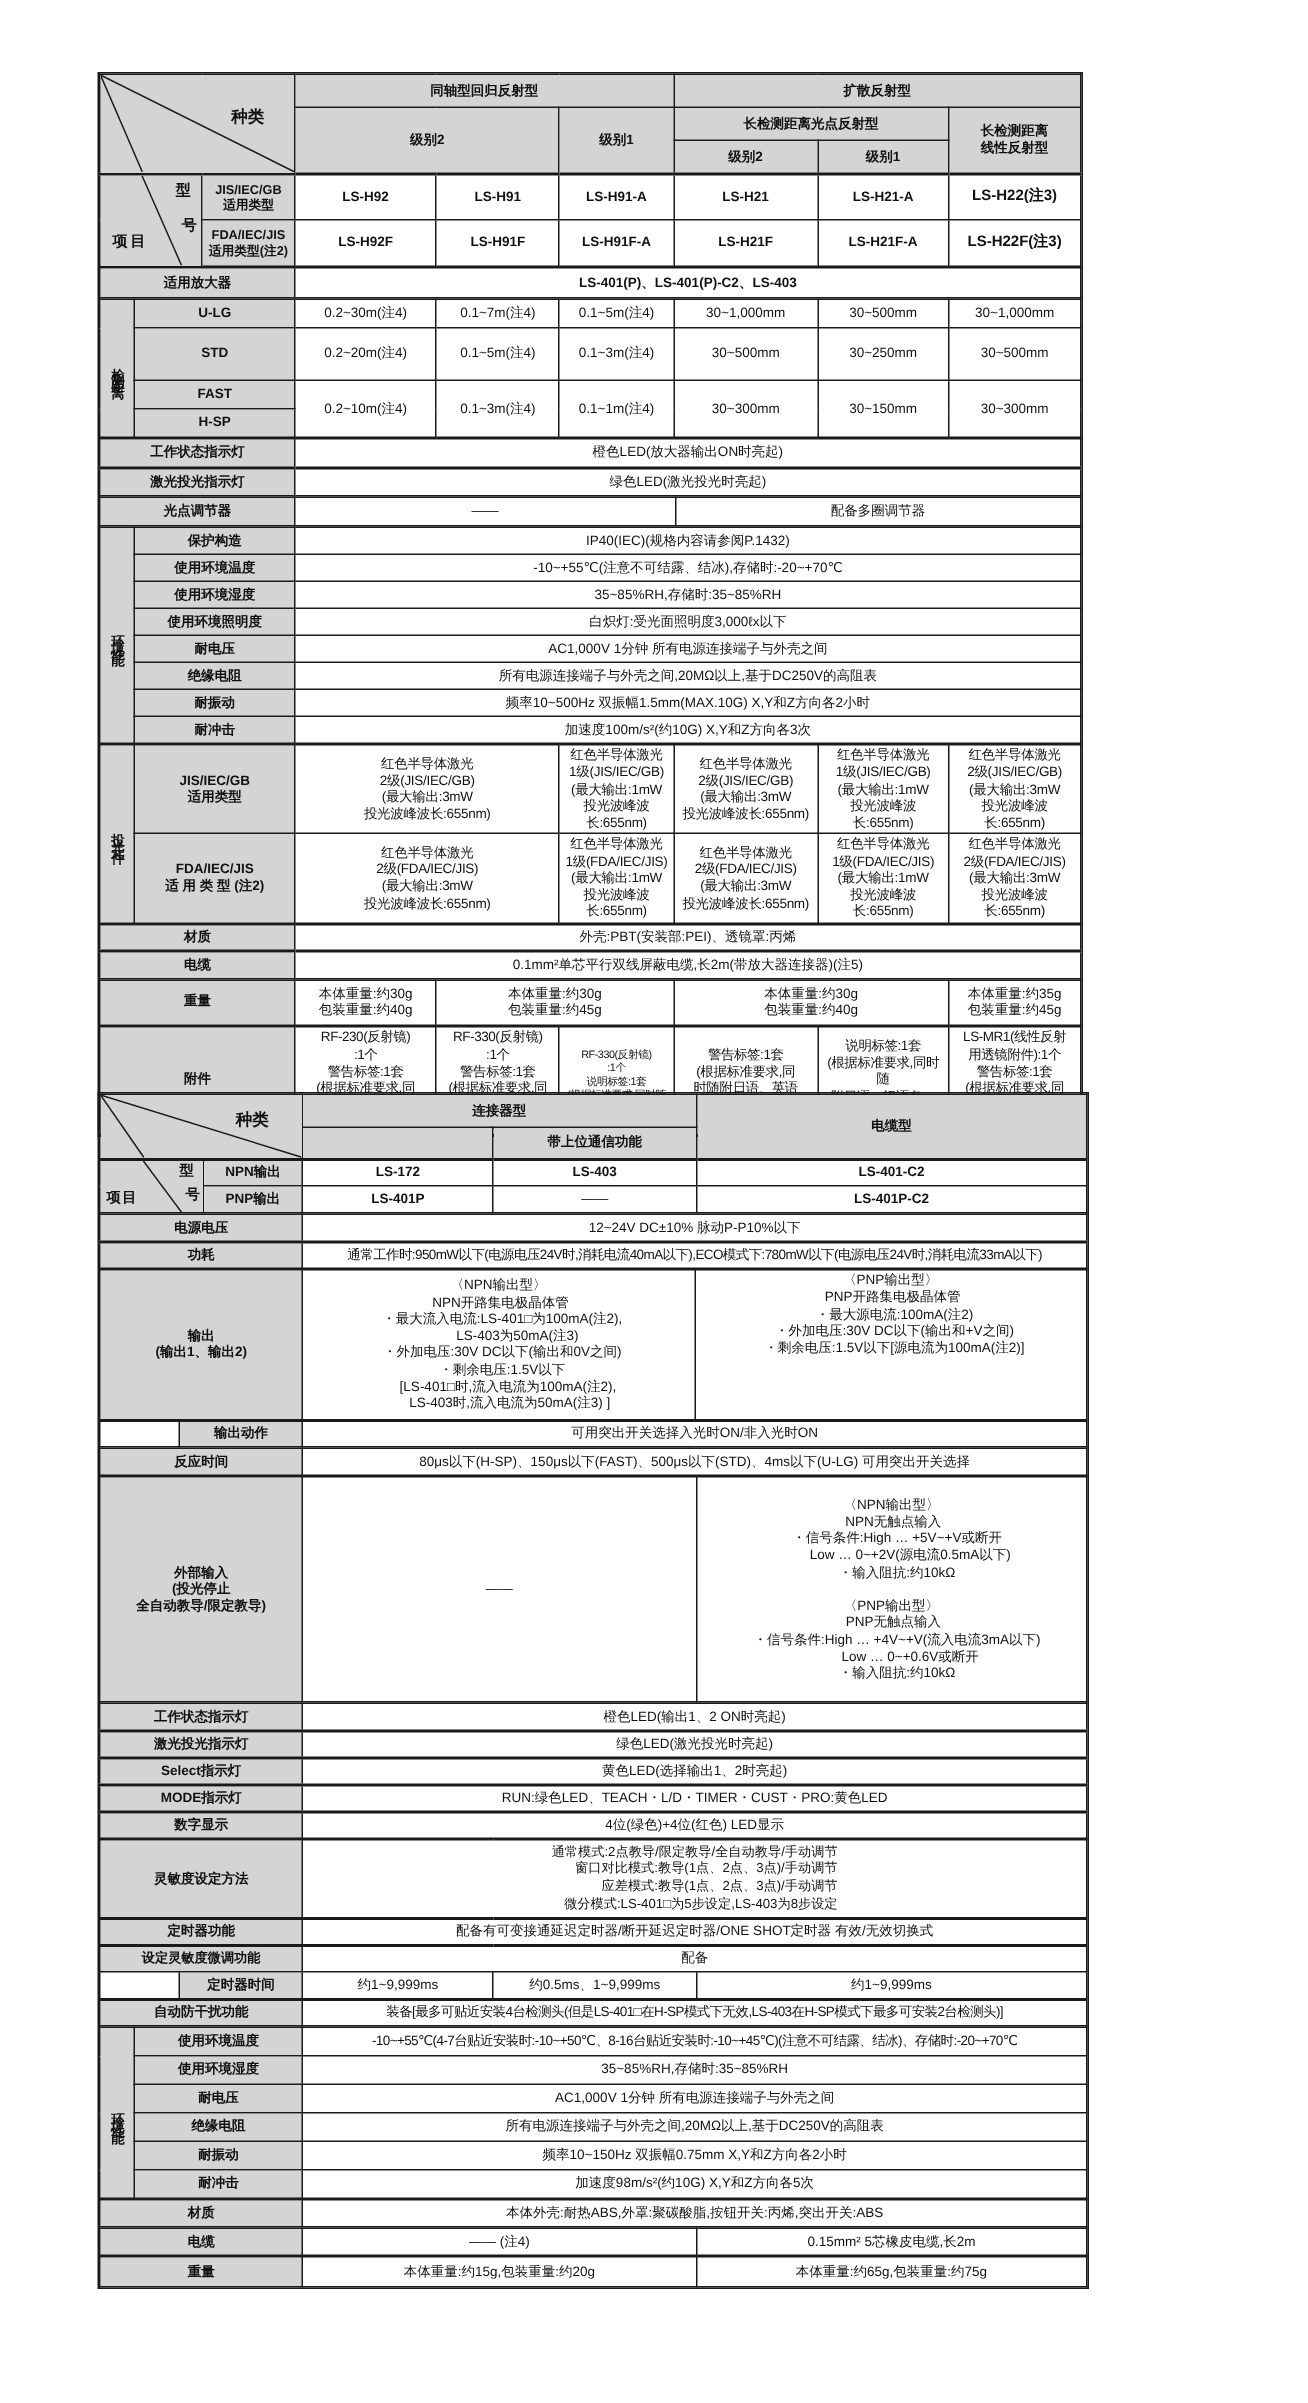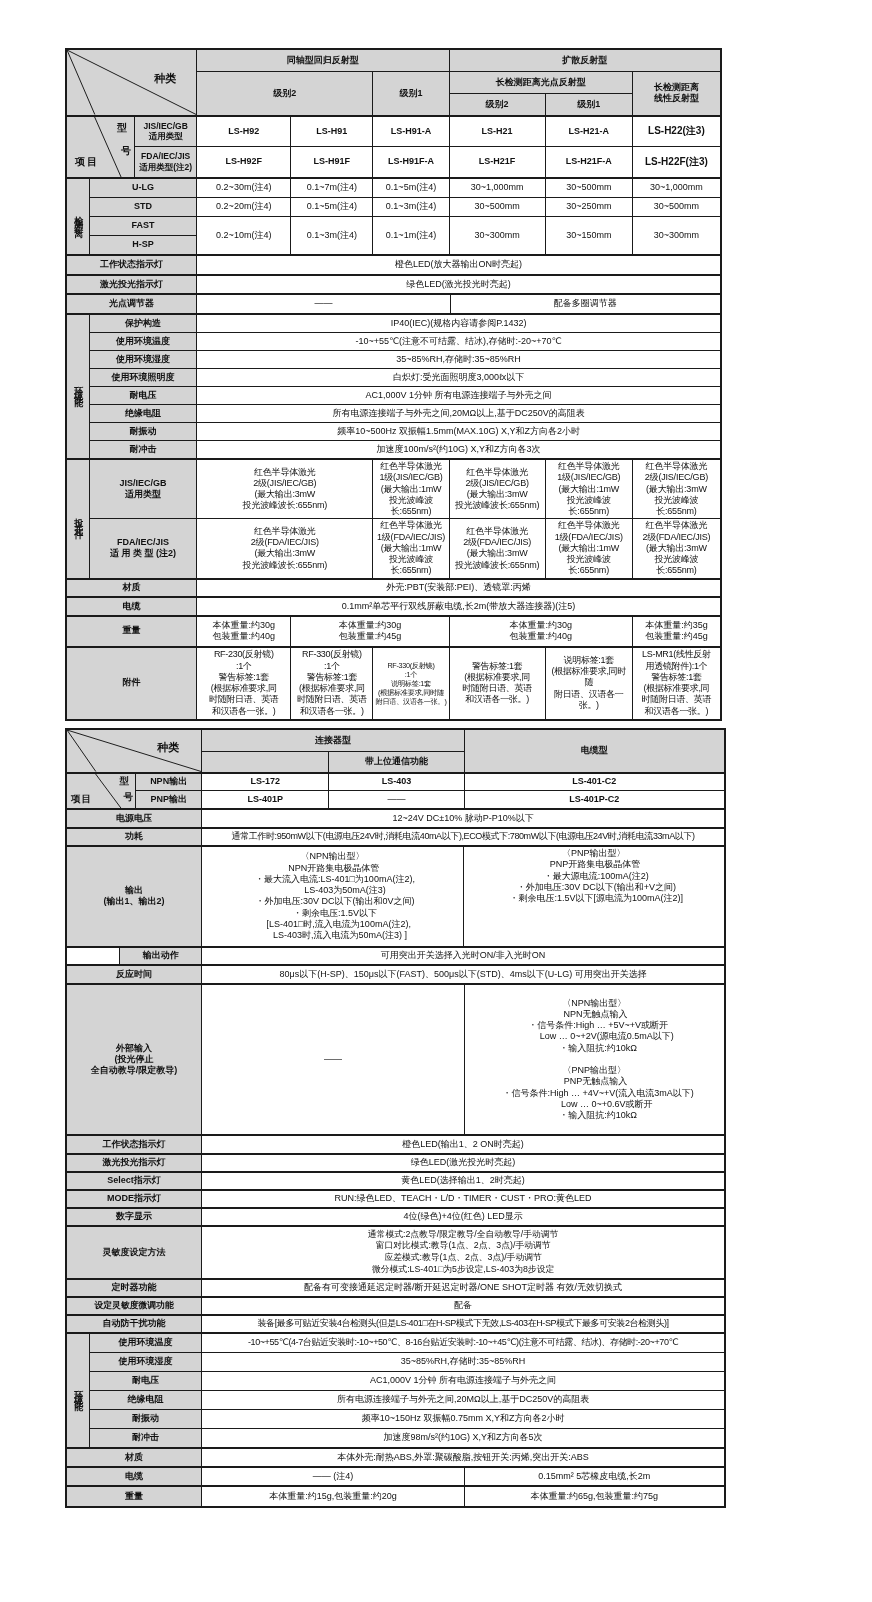--- a/index.html
+++ b/index.html
@@ -101,20 +101,32 @@
         <td class="model">LS-H92F</td>
         <td class="model">LS-H91F</td>
         <td class="model">LS-H91F-A</td>
         <td class="model">LS-H21F</td>
         <td class="model">LS-H21F-A</td>
         <td class="model" style="font-size:10px">LS-H22F(注3)</td>
       </tr>
     </tbody>
       </table>
 
+    <table class="tb">
+      <colgroup>
+          <col style="width:130px">
+          <col style="width:523px">
+        </colgroup>
+      <tbody>
+          <tr style="height:20px">
+        <td class="g">适用放大器</td>
+        <td class="bold10">LS-401(P)、LS-401(P)-C2、LS-403</td>
+      </tr>
+    </tbody>
+      </table>
 
     <table class="tb">
       <colgroup>
           <col style="width:23px">
           <col style="width:107px">
           <col style="width:94px">
           <col style="width:82px">
           <col style="width:76px">
           <col style="width:96px">
           <col style="width:87px">
@@ -124,21 +136,21 @@
           <tr style="height:19px">
         <td class="sec" rowspan="4">检测距离</td>
         <td class="g">U-LG</td>
         <td class="w">0.2~30m(注4)</td>
         <td class="w">0.1~7m(注4)</td>
         <td class="w">0.1~5m(注4)</td>
         <td class="w">30~1,000mm</td>
         <td class="w">30~500mm</td>
         <td class="w">30~1,000mm</td>
       </tr>
-      <tr style="height:19px">
+      <tr style="height:35px">
         <td class="g">STD</td>
         <td class="w">0.2~20m(注4)</td>
         <td class="w">0.1~5m(注4)</td>
         <td class="w">0.1~3m(注4)</td>
         <td class="w">30~500mm</td>
         <td class="w">30~250mm</td>
         <td class="w">30~500mm</td>
       </tr>
       <tr style="height:19px">
         <td class="g">FAST</td>
@@ -553,32 +565,39 @@
       <colgroup>
           <col style="width:53px">
           <col style="width:82px">
           <col style="width:127px">
           <col style="width:135px">
           <col style="width:260px">
         </colgroup>
       <tbody>
           <tr style="height:52px">
         <td class="g" colspan="2">灵敏度设定方法</td>
-        <td colspan="3"><span class="pre" style="display:inline-block;text-align:center;font-size:8.8px;line-height:1.35">通常模式:2点教导/限定教导/全自动教导/手动调节
+        <td colspan="3"><span class="pre" style="display:inline-block;text-align:right;font-size:8.8px;line-height:1.35">通常模式:2点教导/限定教导/全自动教导/手动调节
 窗口对比模式:教导(1点、2点、3点)/手动调节
 应差模式:教导(1点、2点、3点)/手动调节
 微分模式:LS-401□为5步设定,LS-403为8步设定</span></td>
       </tr>
       <tr class="sep" style="height:18px">
         <td class="g" colspan="2">定时器功能</td>
         <td colspan="3">配备有可变接通延迟定时器/断开延迟定时器/ONE SHOT定时器  有效/无效切换式</td>
       </tr>
       <tr class="sep" style="height:18px">
         <td class="g" colspan="2" style="font-size:8.8px">设定灵敏度微调功能</td>
         <td colspan="3">配备</td>
+      </tr>
+      <tr style="height:18px">
+        <td></td>
+        <td class="g">定时器时间</td>
+        <td>约1~9,999ms</td>
+        <td>约0.5ms、1~9,999ms</td>
+        <td>约1~9,999ms</td>
       </tr>
       <tr class="sep" style="height:18px">
         <td class="g" colspan="2">自动防干扰功能</td>
         <td colspan="3" class="small">装备[最多可贴近安装4台检测头(但是LS-401□在H-SP模式下无效,LS-403在H-SP模式下最多可安装2台检测头)]</td>
       </tr>
     </tbody>
       </table>
 
     <table class="tb">
       <colgroup>

